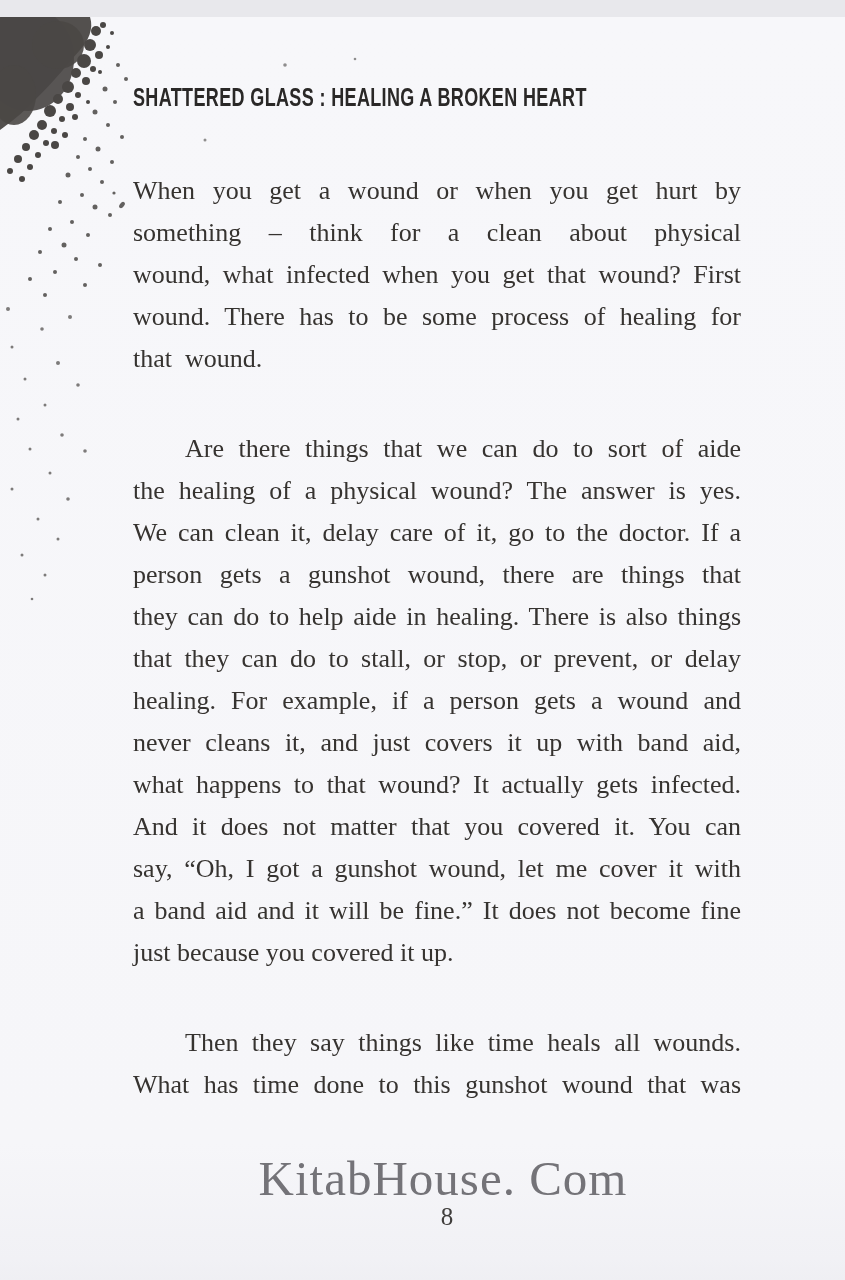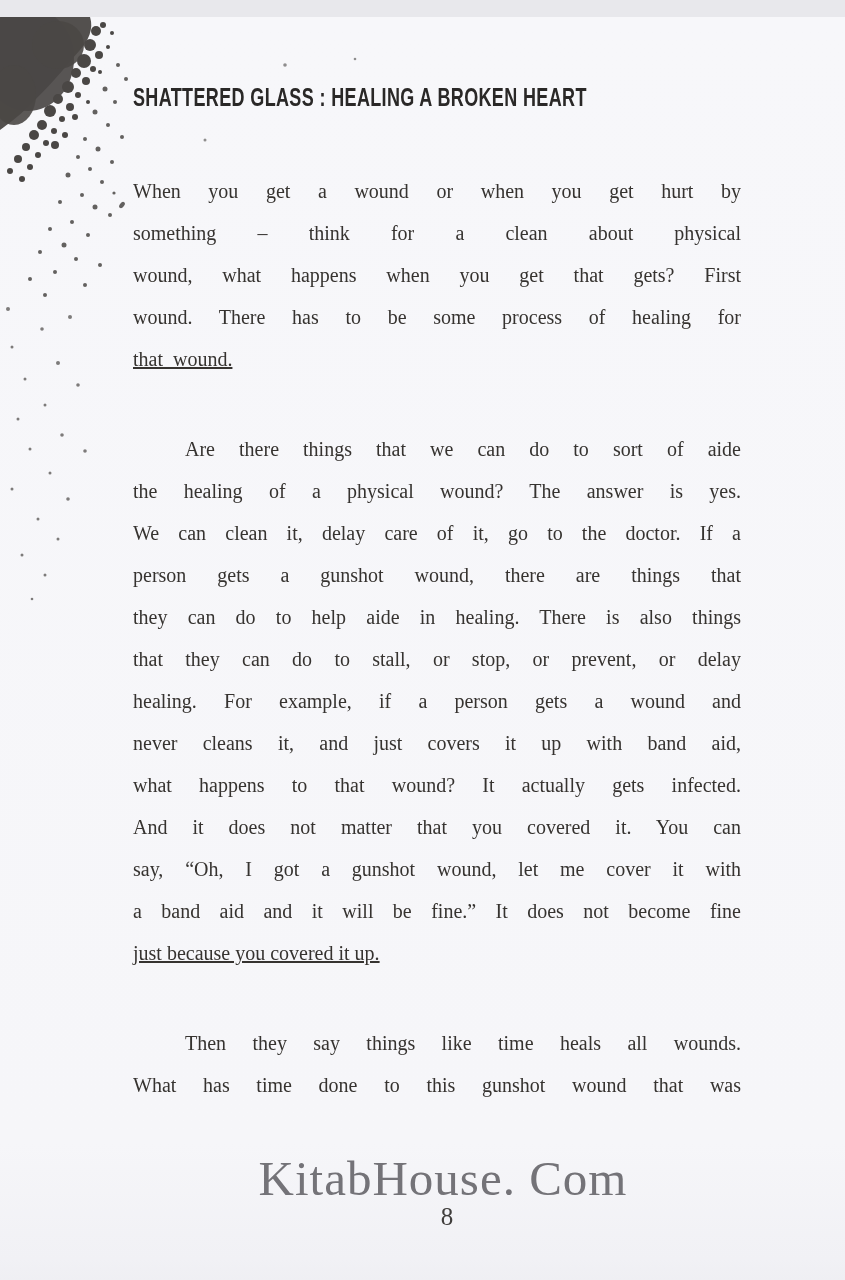--- a/index.html
+++ b/index.html
@@ -33,33 +33,33 @@
     color: #2a2827;
     transform: scaleX(0.72);
     transform-origin: left center;
     white-space: nowrap;
   }
   .body-text {
     position: absolute;
     left: 133px;
     top: 153px;
     width: 608px;
-    font-size: 20px;
+    font-size: 26px;
     line-height: 42px;
     color: #363330;
   }
   .para { margin: 0; }
   .para + .para { margin-top: 48px; }
   .line {
     text-align: justify;
     text-align-last: justify;
     white-space: normal;
   }
   .line.indent { text-indent: 52px; }
-  .line.last { text-align-last: left; text-decoration: underline; }
+  .line.last { text-align-last: left; }
   .watermark {
     position: absolute;
     left: 443px;
     top: 1133px;
     transform: translateX(-50%);
     font-size: 49px;
     letter-spacing: 1px;
     color: #747378;
     white-space: nowrap;
   }
@@ -182,21 +182,21 @@
       </g>
     </g>
   </svg>
 
   <div class="running-head">SHATTERED GLASS : HEALING A BROKEN HEART</div>
 
   <main class="body-text">
     <div class="para">
       <div class="line">When you get a wound or when you get hurt by</div>
       <div class="line">something – think for a clean about physical</div>
-      <div class="line">wound, what happens when you get that gets? First</div>
+      <div class="line">wound, what infected when you get that wound? First</div>
       <div class="line">wound. There has to be some process of healing for</div>
       <div class="line last">that &nbsp;wound.</div>
     </div>
     <div class="para">
       <div class="line indent">Are there things that we can do to sort of aide</div>
       <div class="line">the healing of a physical wound? The answer is yes.</div>
       <div class="line">We can clean it, delay care of it, go to the doctor. If a</div>
       <div class="line">person gets a gunshot wound, there are things that</div>
       <div class="line">they can do to help aide in healing. There is also things</div>
       <div class="line">that they can do to stall, or stop, or prevent, or delay</div>

